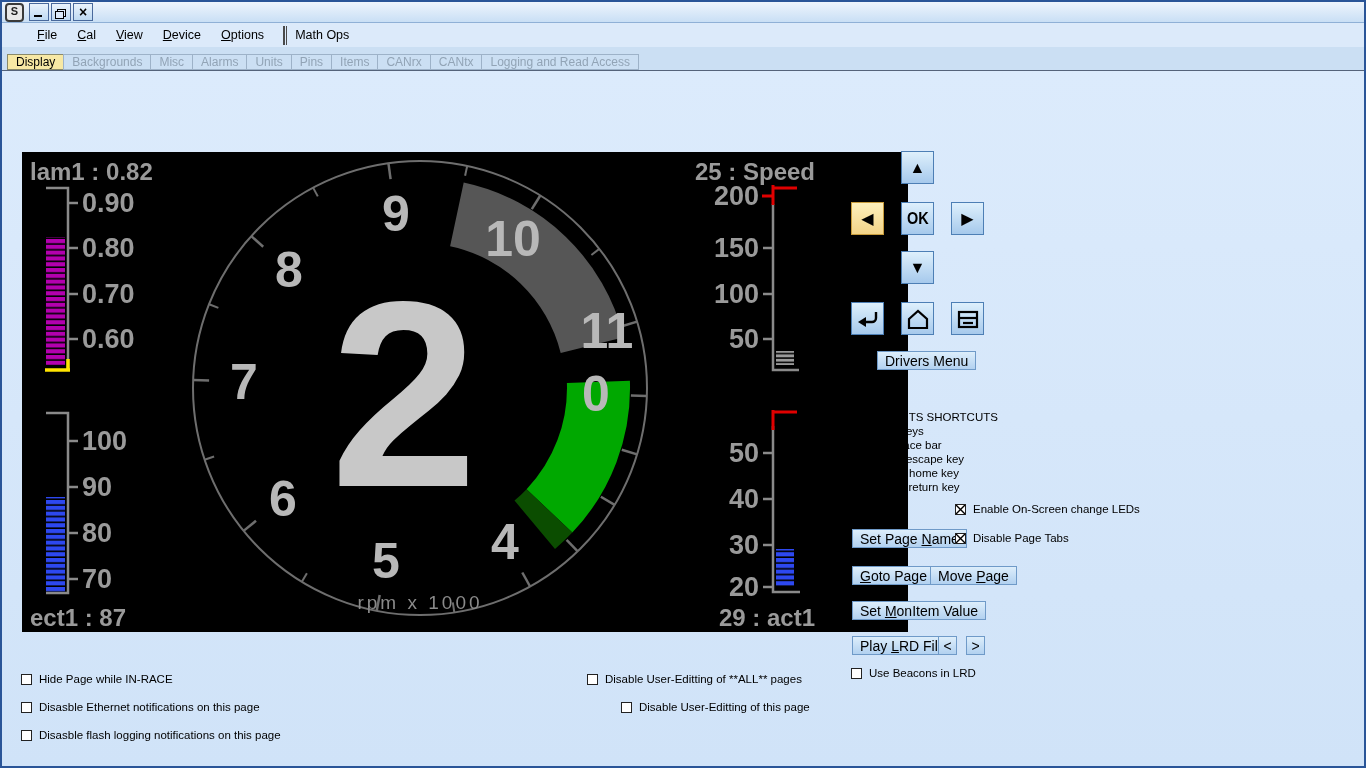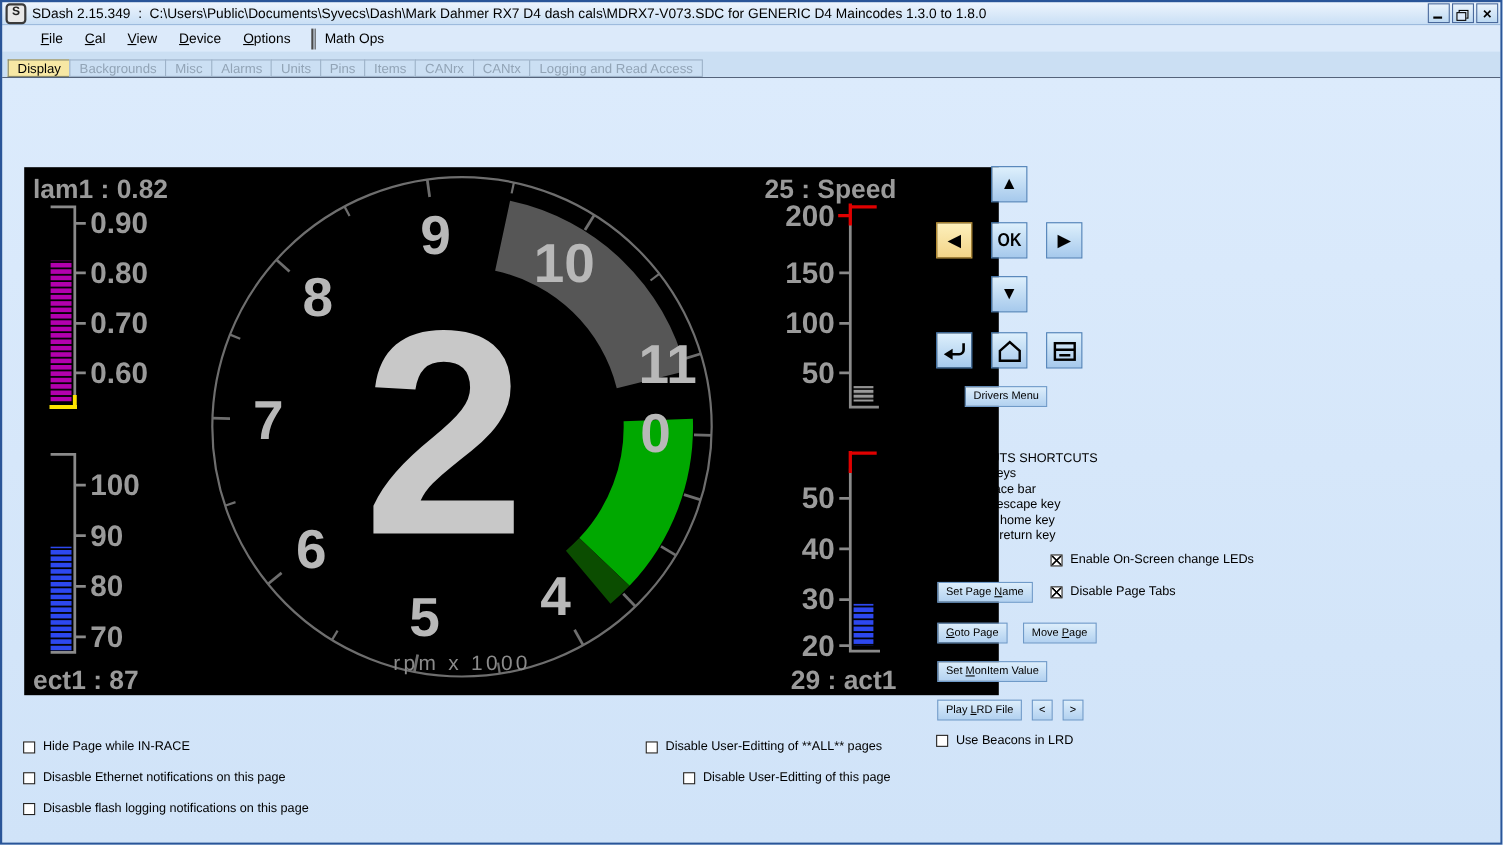--- a/index.html
+++ b/index.html
@@ -48,37 +48,36 @@
 
   
   .navbtn{position:absolute;width:33px;height:33px;box-sizing:border-box;
     background:linear-gradient(#def0fc,#a6c9ec);border:1px solid #4d7fb5;
     display:flex;align-items:center;justify-content:center;font-size:16px;color:#000;}
   .navbtn.sel{background:linear-gradient(#fdf0bc,#f3d488);border-color:#c89c3c;}
   .navbtn .ok{font-weight:bold;font-size:17px;letter-spacing:0px;transform:scaleX(.85);}
 
   .sbtn{position:absolute;height:19px;box-sizing:border-box;padding:1px 7px;
     background:linear-gradient(#ddeefb,#b2d1f0);border:1px solid #6f9ac8;
-    font-size:10px;display:flex;align-items:center;color:#000;white-space:pre;}
+    font-size:14px;display:flex;align-items:center;color:#000;white-space:pre;}
 
   
   .kb{position:absolute;left:852px;top:410px;font-size:11.5px;color:#000;line-height:14px;}
   .kb .ind{margin-left:13px;}
   .cb-row{position:absolute;display:flex;align-items:center;gap:7px;font-size:11.5px;color:#000;}
   .cb{width:11px;height:11px;box-sizing:border-box;background:#fff;border:1px solid #222;position:relative;flex:none;}
   .cb.checked{background:
     linear-gradient(45deg,transparent 43%,#000 46%,#000 54%,transparent 57%),
     linear-gradient(-45deg,transparent 43%,#000 46%,#000 54%,transparent 57%),#fff;}
 </style>
 </head>
 <body>
 
 <div class="titlebar">
   <div class="appicon">S</div>
-  <div class="title-text">SDash 2.15.349  :  C:\Users\Public\Documents\Syvecs\Dash\Mark Dahmer RX7 D4 dash cals\MDRX7-V073.SDC for GENERIC D4 Maincodes 1.3.0 to 1.8.0</div>
   <div class="winbtns">
     <div class="winbtn min"></div>
     <div class="winbtn restore"></div>
     <div class="winbtn close">×</div>
   </div>
 </div>
 
 <div class="menubar">
   <span class="menu-item"><span></span><span class="key">F</span><span>ile</span></span>
   <span class="menu-item"><span></span><span class="key">C</span><span>al</span></span>

